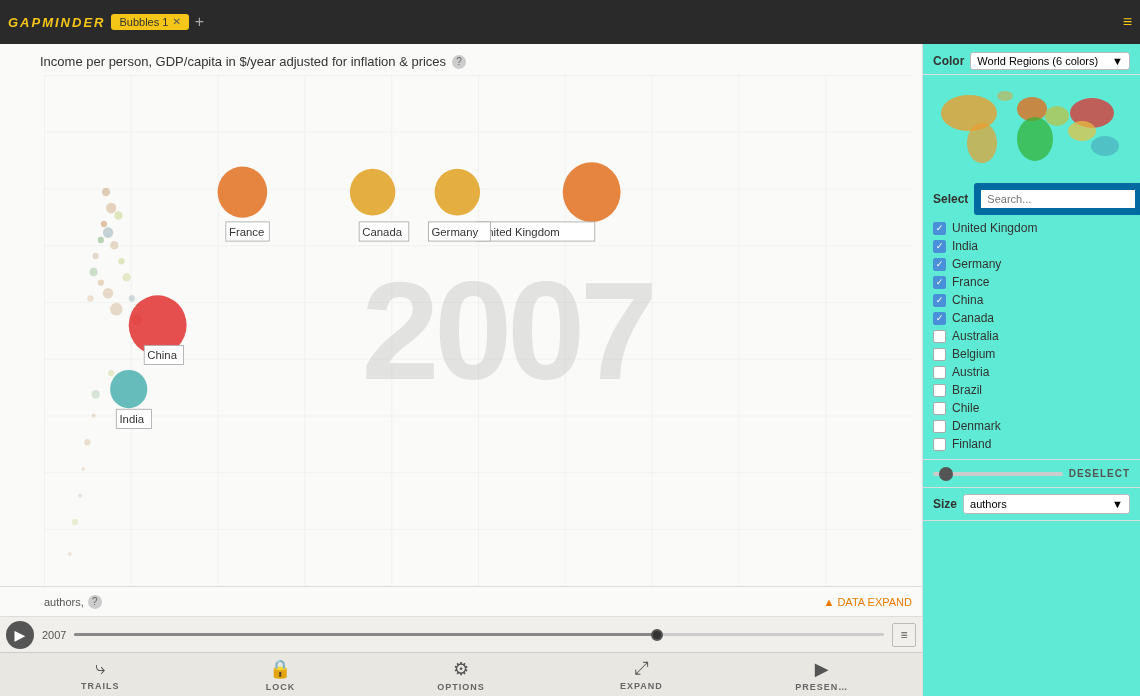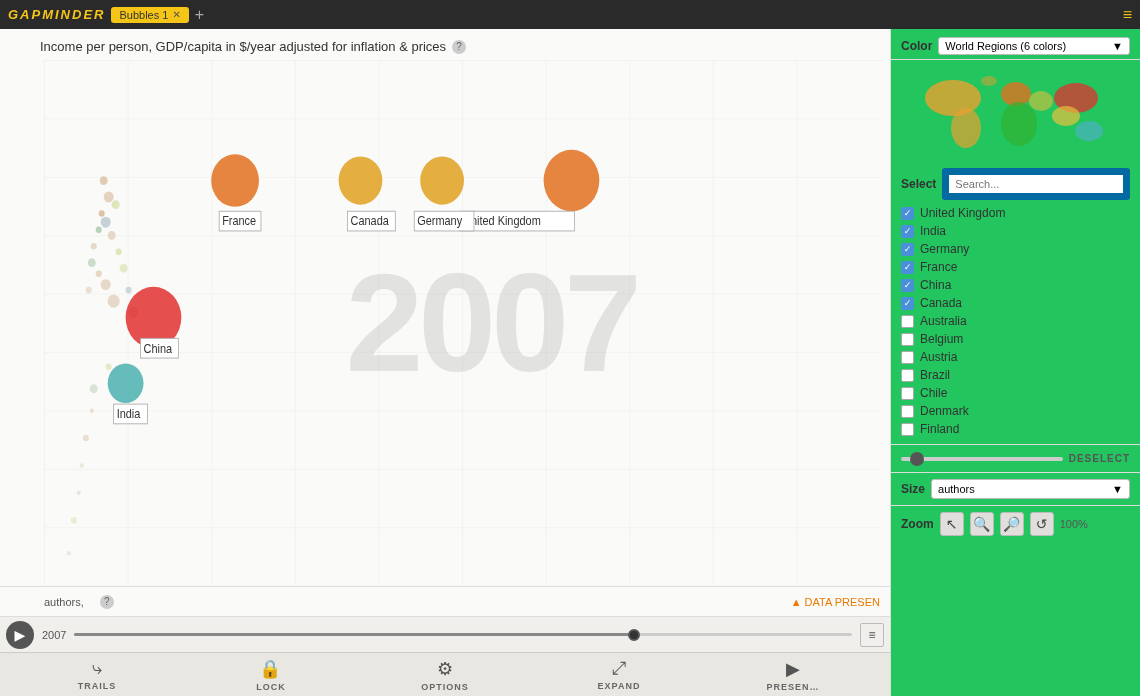--- a/index.html
+++ b/index.html
@@ -1,21 +1,21 @@
 <!DOCTYPE html>
 <html><head>
   <meta charset="utf-8">
   <style>
     * { box-sizing: border-box; margin: 0; padding: 0; }
     body { font-family: Arial, sans-serif; background: #f5f5f0; width: 1140px; height: 696px; overflow: hidden; display: flex; flex-direction: column; }
 
     
     .header {
       background: #2a2a2a;
-      height: 29px;
+      height: 44px;
       display: flex;
       align-items: center;
       padding: 0 8px;
       gap: 6px;
     }
     .logo {
       color: #f5c518;
       font-weight: bold;
       font-size: 13px;
       letter-spacing: 2px;
@@ -119,21 +119,21 @@
       align-items: center;
       padding: 0 10px 0 44px;
       font-size: 11px;
       color: #555;
       gap: 6px;
     }
 
     .x-axis-label {
       display: flex;
       align-items: center;
-      gap: 16px;
+      gap: 4px;
     }
 
     .bottom-spacer { flex: 1; }
 
     .data-doubts {
       color: #e87b00;
       font-size: 11px;
       display: flex;
       align-items: center;
       gap: 4px;
@@ -234,22 +234,22 @@
     .toolbar-label {
       font-size: 9px;
       color: #666;
       letter-spacing: 1px;
       text-transform: uppercase;
       font-weight: bold;
     }
 
     
     .right-panel {
-      width: 250px;
-      background: #22c55e;
+      width: 218px;
+      background: #5eead4;
       border-left: 1px solid #ddd;
       display: flex;
       flex-direction: column;
       overflow-y: auto;
     }
 
     .panel-color-section {
       padding: 8px 10px 4px;
       display: flex;
       align-items: center;
@@ -522,21 +522,21 @@
         <text x="73" y="327" font-size="11" fill="#333">India</text>
       </svg>
     </div>
 
     <div class="bottom-bar">
       <span class="x-axis-label">
         <span>authors,</span>
         <span class="help-icon">?</span>
       </span>
       <div class="bottom-spacer"></div>
-      <span class="data-doubts">▲ DATA PRESEN</span>
+      <span class="data-doubts">▲ DATA EXPAND</span>
     </div>
 
     <div class="timeline-bar">
       <div class="timeline-avatar">▶</div>
       <div style="font-size:11px;color:#555;white-space:nowrap;">2007</div>
       <div class="timeline-slider-container">
         <div class="timeline-track">
           <div class="timeline-fill"></div>
           <div class="timeline-thumb"></div>
         </div>
@@ -672,23 +672,15 @@
     </div>
 
     <div class="panel-size-section">
       <span class="panel-label">Size</span>
       <div class="size-dropdown">
         <span>authors</span>
         <span>▼</span>
       </div>
     </div>
 
-    <div class="panel-zoom-section">
-      <span class="zoom-label">Zoom</span>
-      <div class="zoom-btn">↖</div>
-      <div class="zoom-btn">🔍</div>
-      <div class="zoom-btn">🔎</div>
-      <div class="zoom-btn">↺</div>
-      <span class="zoom-percent">100%</span>
-    </div>
   </div>
 
 </div>
 
 </body></html>

